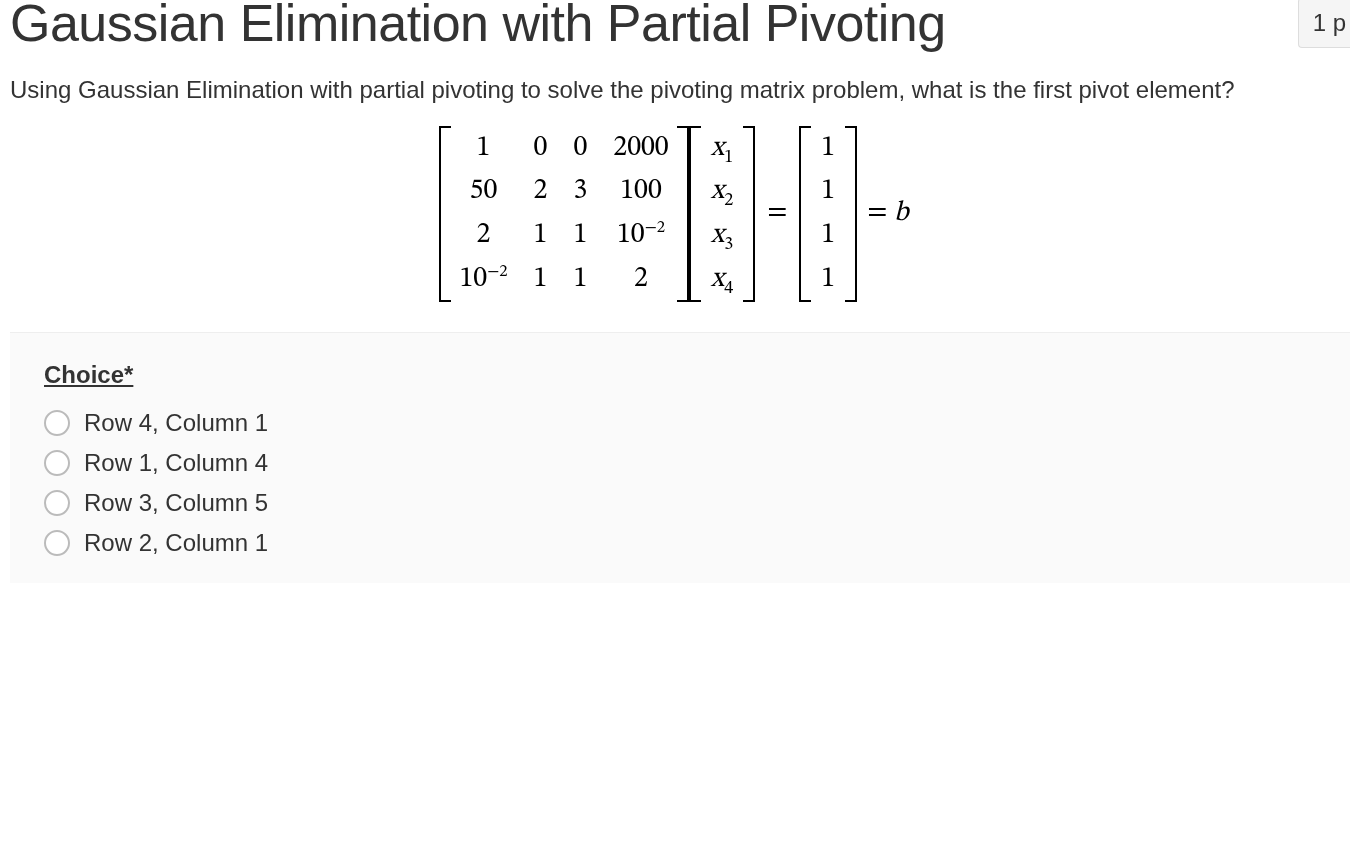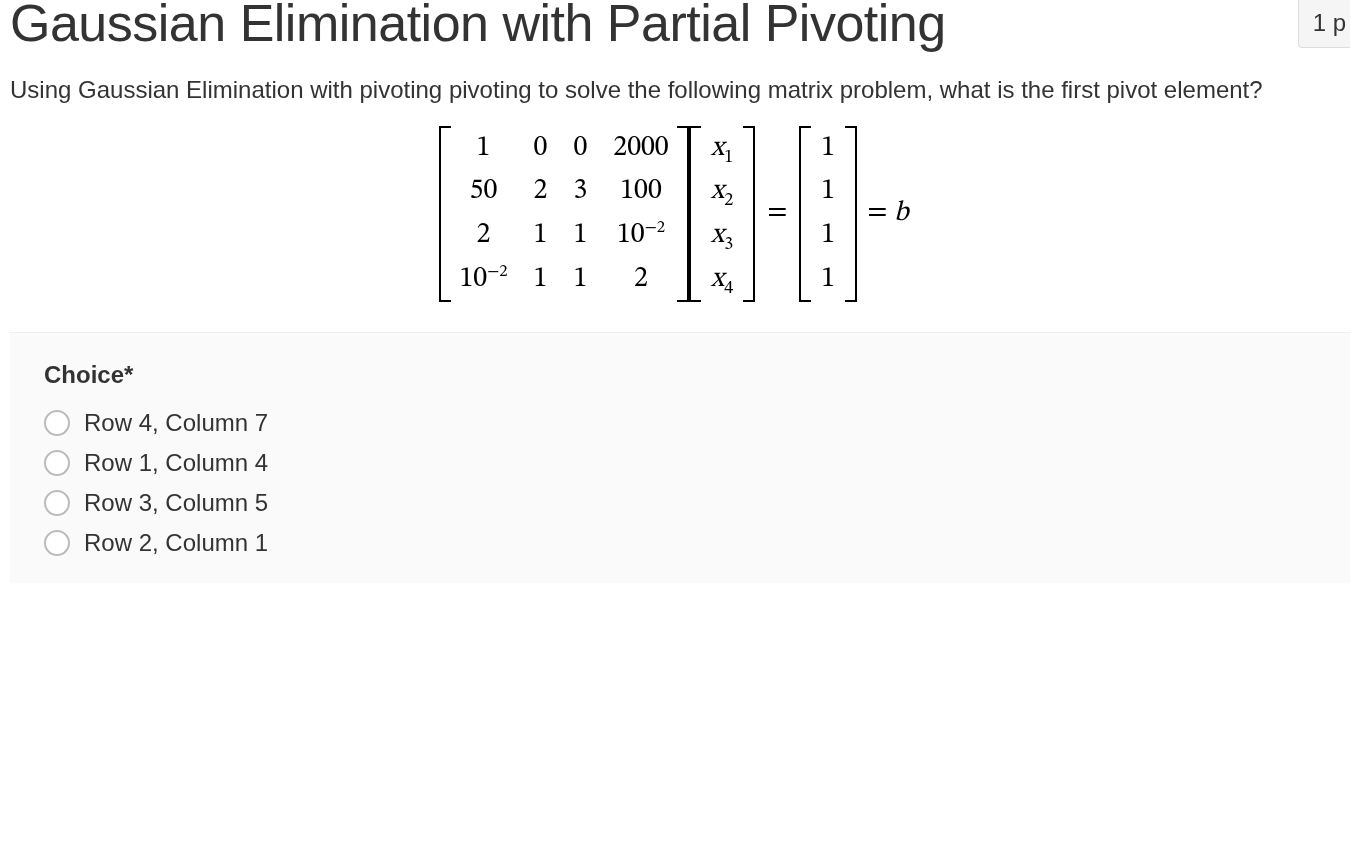--- a/index.html
+++ b/index.html
@@ -134,20 +134,21 @@
   .choices-panel {
     background: #fafafa;
     border-top: 1px solid #eee;
     padding: 28px 34px 20px 34px;
   }
   .choice-heading {
     font-size: 24px;
     font-weight: 700;
     margin-bottom: 14px;
     color: #333;
+    text-decoration: underline;
   }
   .choice-row {
     display: flex;
     align-items: center;
     gap: 14px;
     padding: 6px 0;
     font-size: 24px;
     color: #333;
     cursor: pointer;
   }
@@ -163,21 +164,21 @@
 </head>
 <body>
 
 <div class="page">
 
   <div class="header-row">
     <h1 class="title">Gaussian Elimination with Partial Pivoting</h1>
     <div class="points-box">1 p</div>
   </div>
 
-  <div class="prompt">Using Gaussian Elimination with pivoting pivoting to solve the following matrix problem, what is the first pivot element?</div>
+  <div class="prompt">Using Gaussian Elimination with partial pivoting to solve the pivoting matrix problem, what is the first pivot element?</div>
 
   <div class="equation-wrap">
     <div class="eq">
 
       <div class="bmatrix">
         <div class="bracket left"></div>
         <div class="mgrid cols4" id="matrix-a-grid">
             <span class="cell">1</span>
             <span class="cell">0</span>
             <span class="cell">0</span>
@@ -224,21 +225,21 @@
         <span>= </span><span class="ital">b</span>
       </span>
     </div>
   </div>
 
   <div class="choices-panel">
     <div class="choice-heading">Choice*</div>
     <div id="choices-list">
         <div class="choice-row">
           <span class="radio"></span>
-          <span>Row 4, Column 7</span>
+          <span>Row 4, Column 1</span>
         </div>
         <div class="choice-row">
           <span class="radio"></span>
           <span>Row 1, Column 4</span>
         </div>
         <div class="choice-row">
           <span class="radio"></span>
           <span>Row 3, Column 5</span>
         </div>
         <div class="choice-row">

